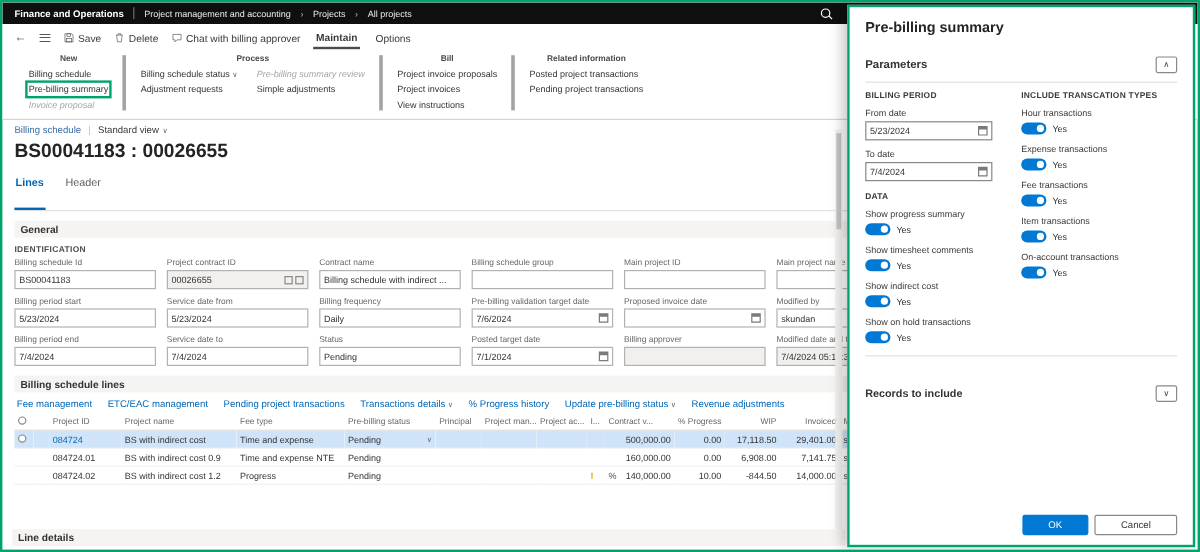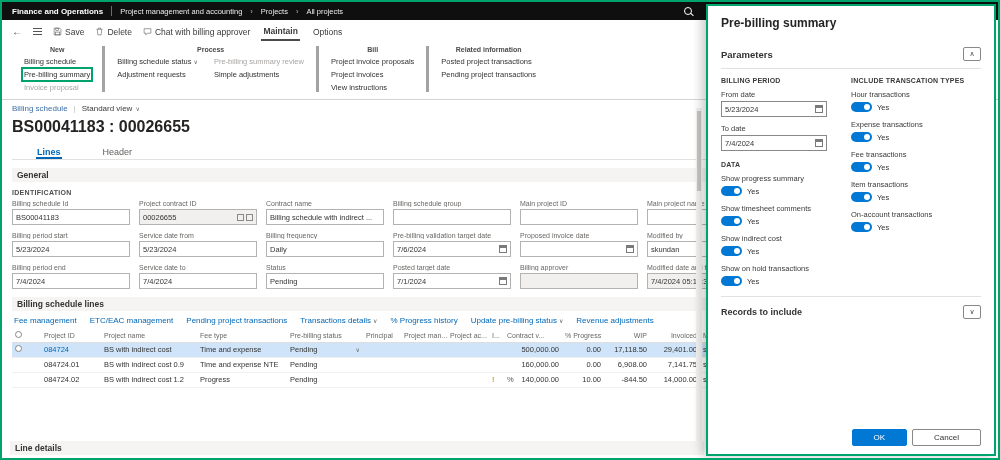--- a/index.html
+++ b/index.html
@@ -33,33 +33,33 @@
   .rtab.active { font-weight:bold; border-bottom:2px solid #4a4a4a; }
   .r2 { display:flex; padding:3px 10px 7px; }
   .rgroup { padding:0 12px; }
   .rgroup + .rgroup { border-left:3px solid #a3a3a3; }
   .rgroup-title { font-size:7px; font-weight:bold; color:#4a4a4a; text-align:center;
                   margin-bottom:4px; white-space:nowrap; }
   .rgroup-cols { display:flex; gap:16px; }
   .rcol { display:flex; flex-direction:column; gap:4px; }
   .ritem { font-size:7.5px; color:#333; white-space:nowrap; cursor:pointer;
            display:flex; align-items:center; gap:2px; }
-  .ritem.disabled { color:#a8a6a4; }
+  .ritem.disabled { color:#a8a6a4;font-style:italic; }
   .ritem.highlight { outline:2px solid #00a36c; outline-offset:1px; }
   .chev { font-size:6px; color:#666; }
 
   
   .page { padding:4px 10px 0; }
   .caption { display:flex; align-items:center; gap:6px; font-size:8px; }
   .caption .form-name { color:#3a6ea5; cursor:pointer; }
   .caption .cap-div { color:#c0c0c0; }
   .caption .view { color:#3b3a39; cursor:pointer; display:flex; gap:3px; align-items:center; }
   .page-title { font-size:16px; font-weight:bold; color:#252423; margin:5px 0 9px; }
   .tabs { display:flex; gap:16px; border-bottom:1px solid #e3e1df; }
-  .tab { font-size:9px; padding:2px 1px 0; color:#605e5c; cursor:pointer;margin-left:24px; }
+  .tab { font-size:9px; padding:2px 1px 16px; color:#605e5c; cursor:pointer; }
   .tab.active { color:#0067b8; font-weight:bold; border-bottom:2px solid #0067b8; }
 
   .band { background:#f5f4f3; height:14px; display:flex; align-items:center;
           padding:0 5px; font-size:8.5px; font-weight:bold; color:#333; margin-top:8px; }
   .subhead { font-size:7px; font-weight:bold; color:#4f4d4b; letter-spacing:.3px;
              margin:7px 0 4px; }
 
   .fields { display:grid; grid-template-columns:repeat(6, 118px); column-gap:9px; row-gap:7px; }
   .fld-label { font-size:7px; color:#696765; margin-bottom:2px; white-space:nowrap;
                overflow:hidden; }
@@ -119,21 +119,21 @@
   .date-box input { border:0; outline:none; width:100%; font-size:7.5px;
                     font-family:"Liberation Sans", sans-serif; color:#333; background:transparent; }
   .toggle-row { margin-bottom:8px; }
   .toggle-line { display:flex; align-items:center; gap:5px; margin-top:3px; }
   .toggle { width:21px; height:10px; border-radius:6px; background:#0078d4;
             position:relative; flex:none; cursor:pointer; }
   .toggle::after { content:''; position:absolute; top:2px; right:2px; width:6px;
             height:6px; border-radius:50%; background:#fff; }
   .toggle-val { font-size:7.5px; color:#333; }
   .dlg-row { display:flex; align-items:center; justify-content:space-between;
-             padding:8px 0; border-top:1px solid #e3e1df;gap:48px; }
+             padding:24px 0; border-top:1px solid #e3e1df;gap:48px; }
   .dlg-row-label { font-size:9px; font-weight:bold; color:#333; }
   .dlg-footer { margin-top:auto; display:flex; justify-content:flex-end; gap:5px; }
   .btn { font-size:8px; padding:3px 21px; border-radius:2px; border:1px solid #8a8886;
          background:#fff; color:#333; cursor:pointer;
          font-family:"Liberation Sans", sans-serif; }
   .btn.primary { background:#0078d4; border-color:#0078d4; color:#fff; }
 </style>
 </head>
 <body>
 

